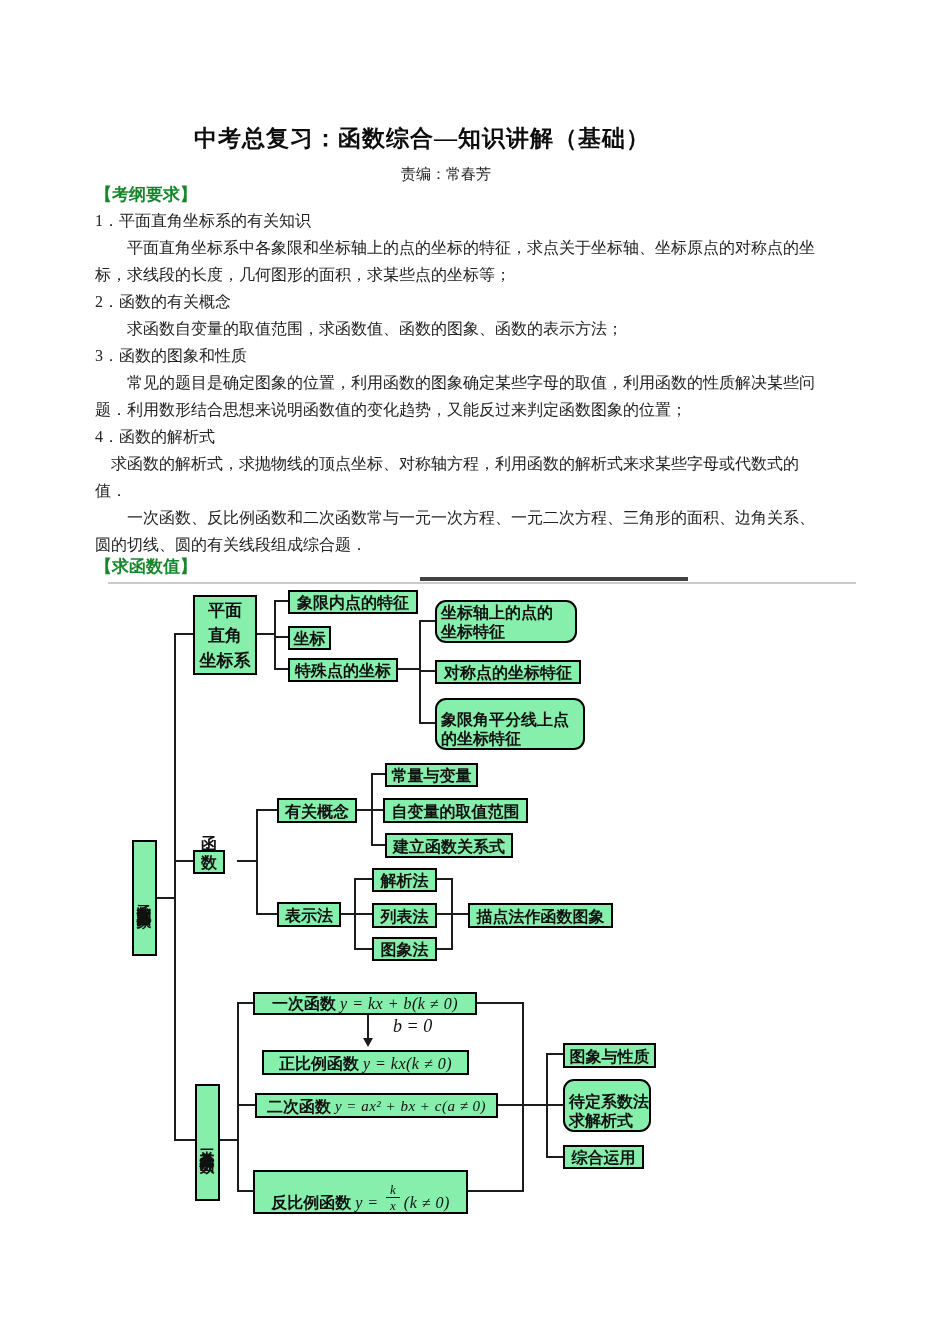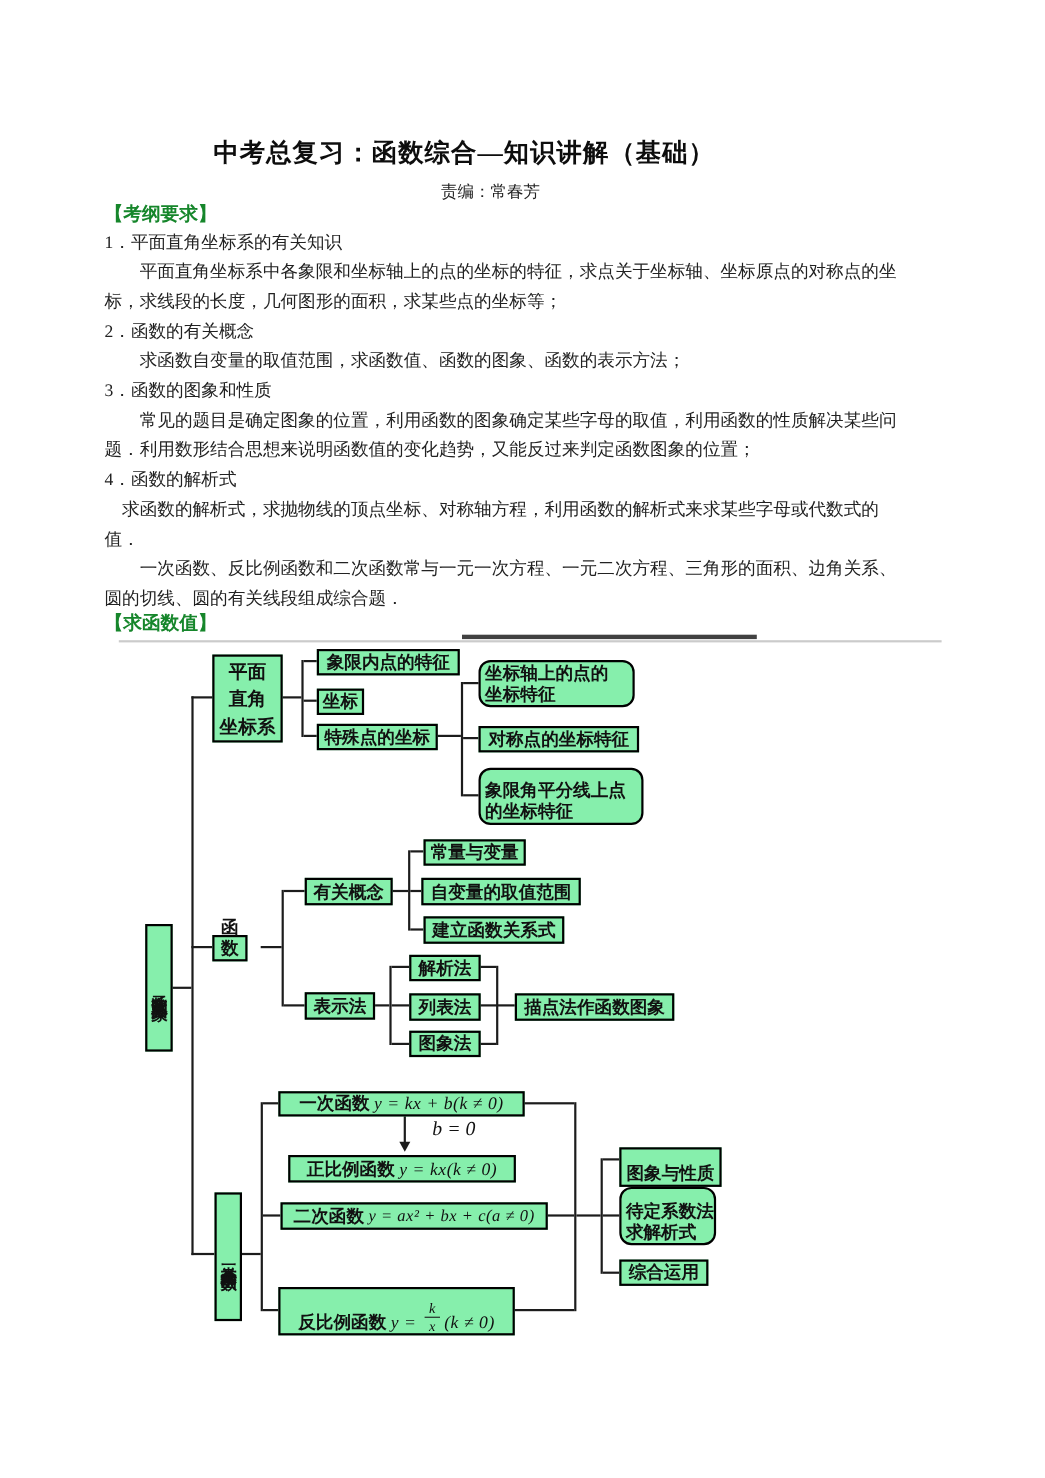--- a/index.html
+++ b/index.html
@@ -218,21 +218,21 @@
     <div class="nd" style="left:253px;top:1170px;width:215px;height:44px;">
         <span class="cjk">反比例函数</span>
         <span class="math">y = </span>
         <span class="frac">
           <span class="num">k</span>
           <span class="den">x</span>
         </span>
         <span class="math" style="margin-left:1px">(k ≠ 0)</span>
       </div>
 
-    <div class="nd" style="left:563px;top:1043px;width:93px;height:36px;">
+    <div class="nd" style="left:563px;top:1043px;width:93px;height:25px;">
         <span class="ndt">图象与性质</span>
       </div>
     <div class="nd al" style="left:563px;top:1079px;width:88px;height:53px;">
         <span class="ndt">待定系数法
 求解析式</span>
       </div>
     <div class="nd" style="left:563px;top:1145px;width:81px;height:24px;">
         <span class="ndt">综合运用</span>
       </div>
 

